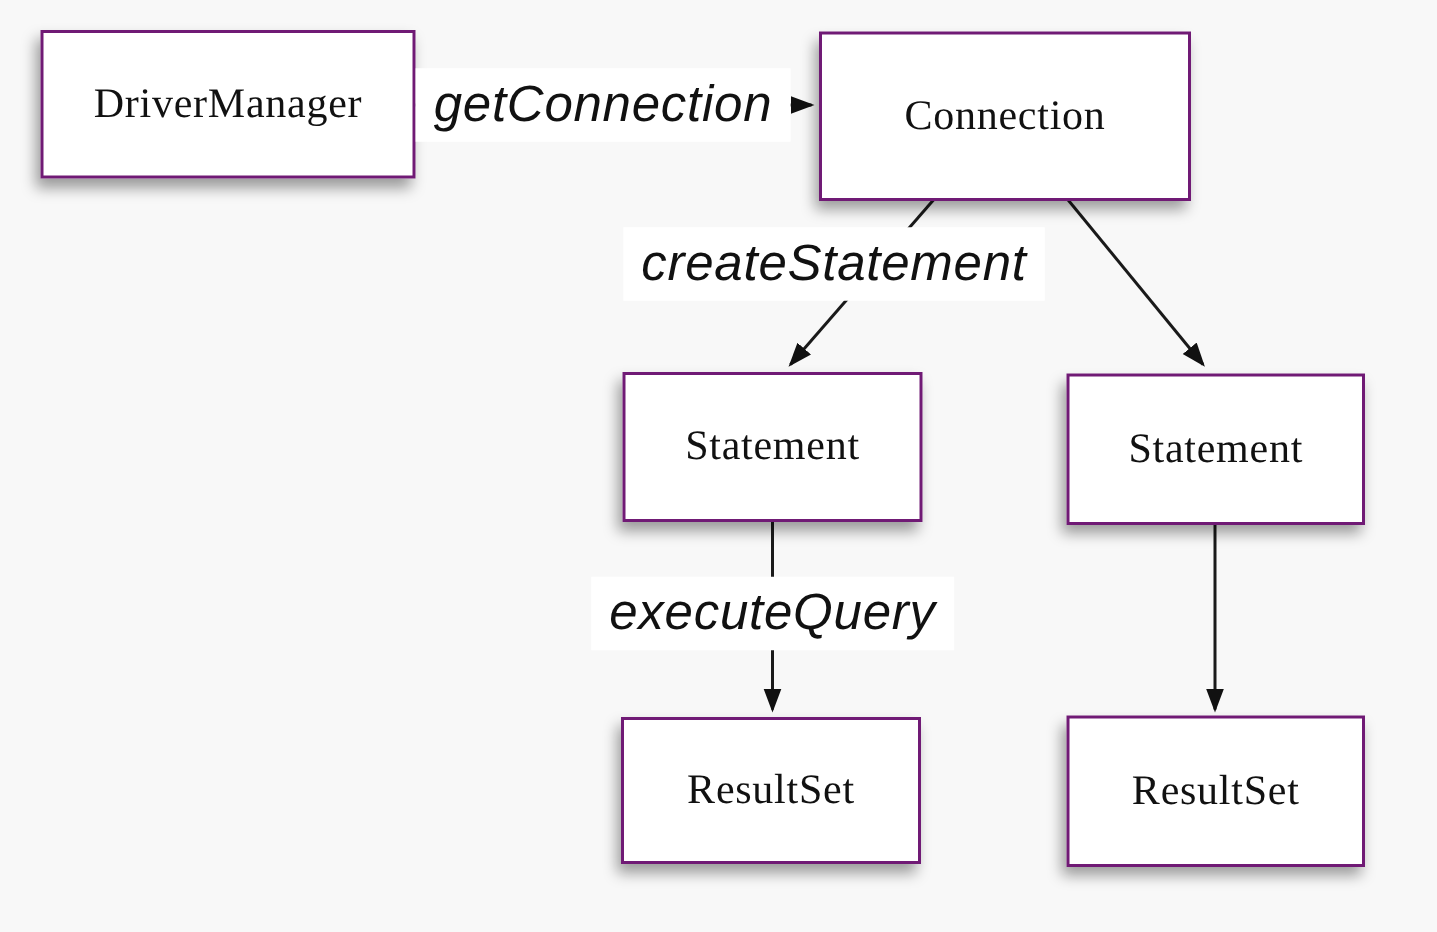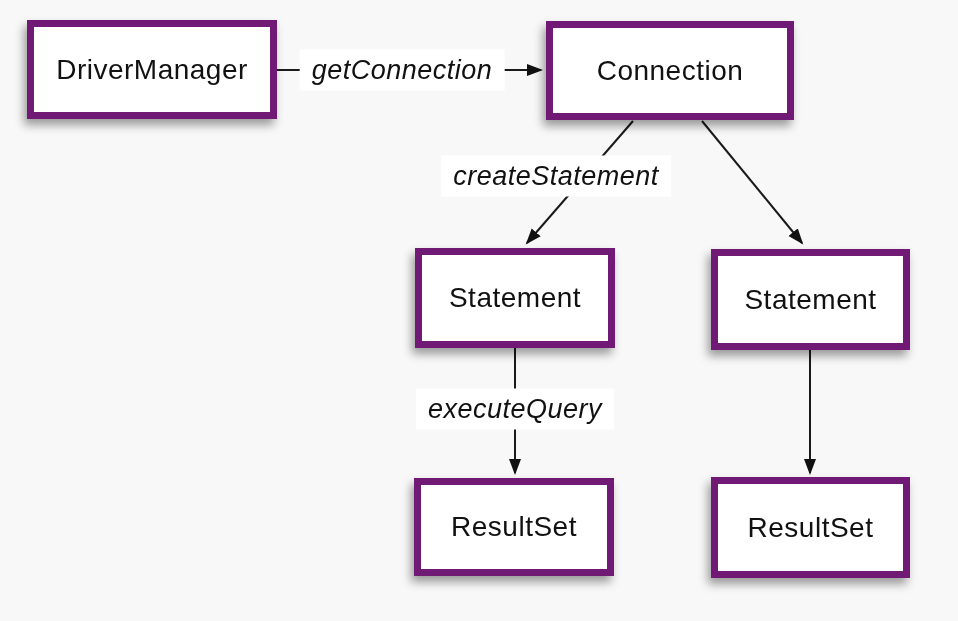--- a/index.html
+++ b/index.html
@@ -20,47 +20,48 @@
     left: 0;
     top: 0;
     width: 958px;
     height: 621px;
     z-index: 1;
   }
   .node {
     position: absolute;
     box-sizing: border-box;
     background: #ffffff;
-    border: 7px solid #701a75;
+    border: 2px solid #701a75;
     box-shadow: -3px 6px 9px rgba(0,0,0,0.38);
     display: flex;
     align-items: center;
     justify-content: center;
     z-index: 2;
+    font-family: Liberation Serif, serif;
   }
   .node span {
     font-size: 28px;
     color: #111111;
     letter-spacing: 0.5px;
     white-space: nowrap;
   }
   .edge-label {
     position: absolute;
     transform: translate(-50%, -50%);
     background: #ffffff;
     color: #111111;
     font-style: italic;
-    font-size: 27px;
+    font-size: 34px;
     letter-spacing: 0.5px;
     padding: 5px 12px;
     white-space: nowrap;
     z-index: 3;
   }
   .n-drivermanager { left: 27px;  top: 20px;  width: 250px; height: 99px;  }
-  .n-connection    { left: 546px; top: 21px;  width: 248px; height: 99px;  }
+  .n-connection    { left: 546px; top: 21px;  width: 248px; height: 113px;  }
   .n-statement-l   { left: 415px; top: 248px; width: 200px; height: 100px; }
   .n-statement-r   { left: 711px; top: 249px; width: 199px; height: 101px; }
   .n-resultset-l   { left: 414px; top: 478px; width: 200px; height: 98px;  }
   .n-resultset-r   { left: 711px; top: 477px; width: 199px; height: 101px; }
   .l-getconnection   { left: 402px; top: 70px;  }
   .l-createstatement { left: 556px; top: 176px; }
   .l-executequery    { left: 515px; top: 409px; }
 </style>
 </head>
 <body>

